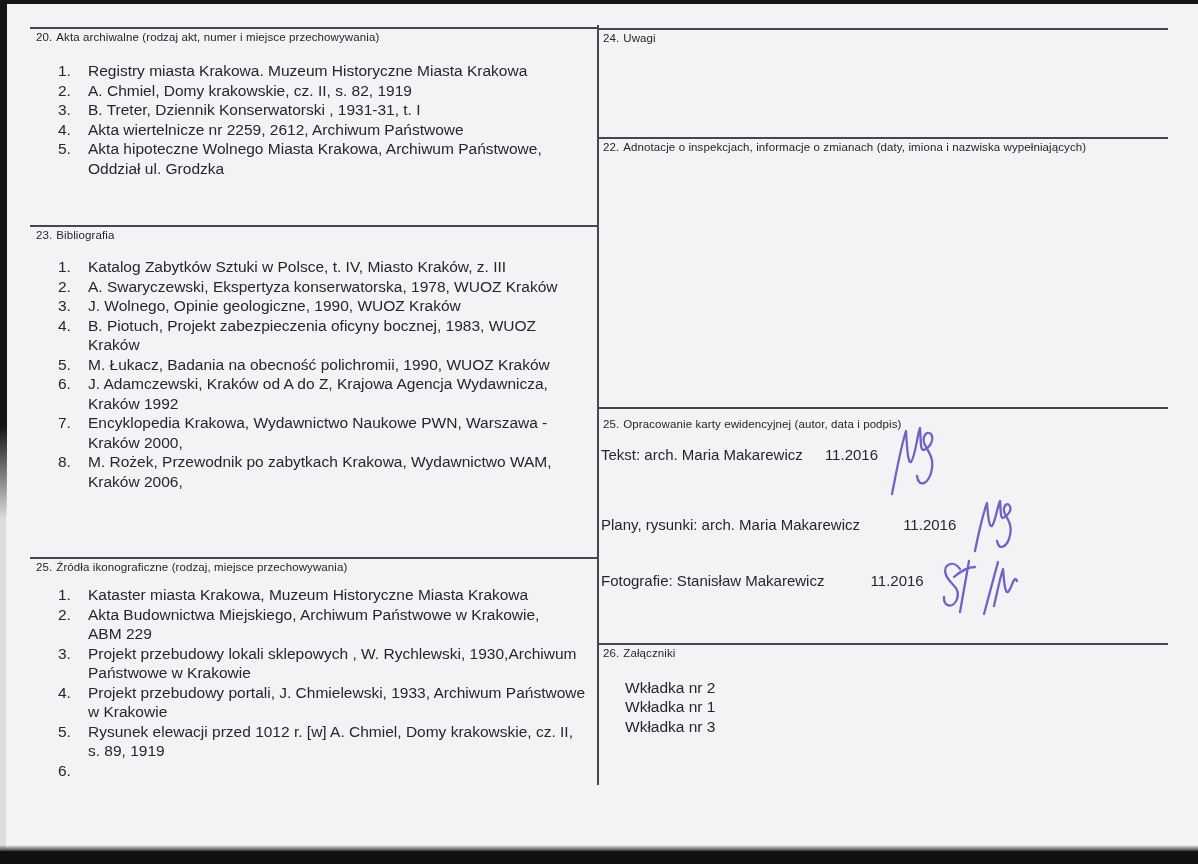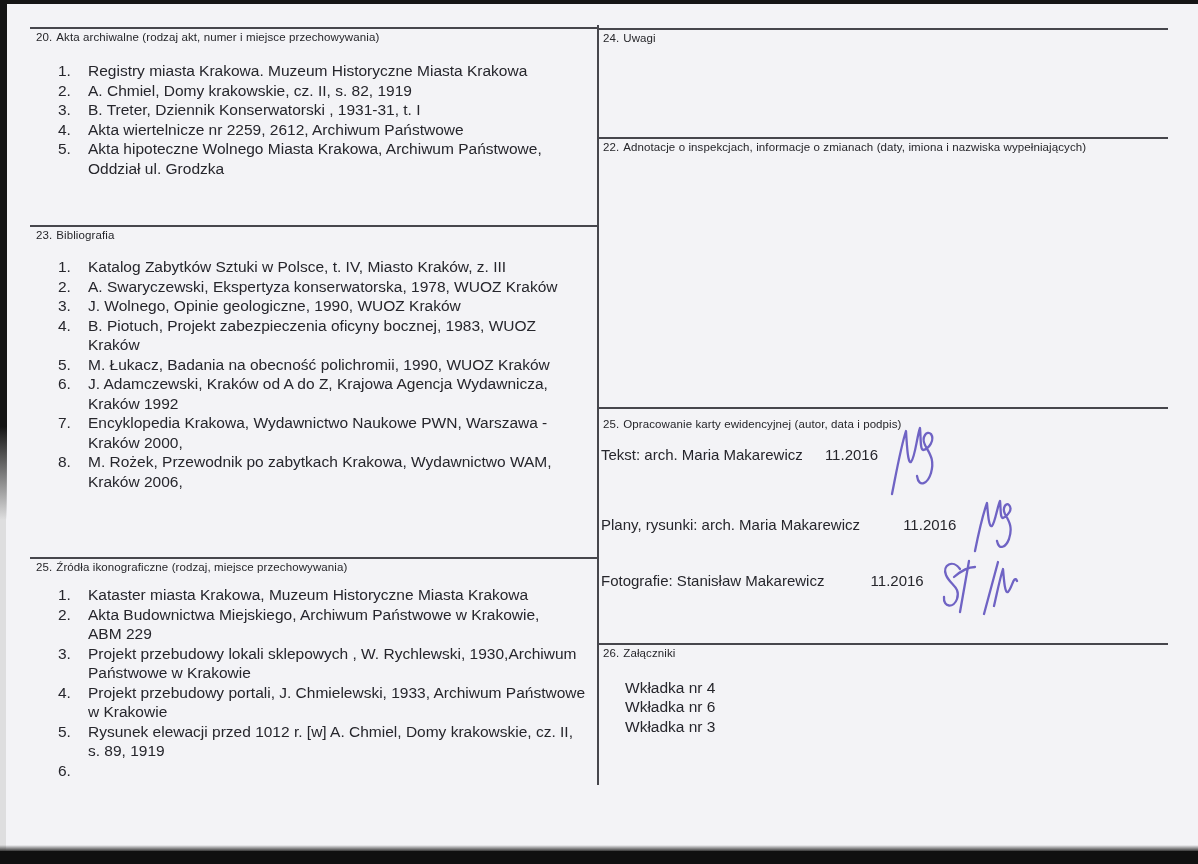--- a/index.html
+++ b/index.html
@@ -212,20 +212,20 @@
     <path d="M31 5 L22 56 M16 21 C23 15 31 11 37 11"></path>
     <path d="M46 58 L60 6"></path>
     <path d="M56 50 C59 37 62 22 65 13 C66 25 67 38 70 36 C74 32 76 18 79 25"></path>
   </svg>
 
   <div class="sec-header" style="left:603px;top:647px;">
     <span class="num">26.</span><span>Załączniki</span>
   </div>
   <div class="plainlist" style="left:625px;top:678px;">
 
-      <div>Wkładka nr 4</div>
-
-      <div>Wkładka nr 6</div>
+      <div>Wkładka nr 2</div>
+
+      <div>Wkładka nr 1</div>
 
       <div>Wkładka nr 3</div>
     </div>
 
 </div>
 
 </body></html>

